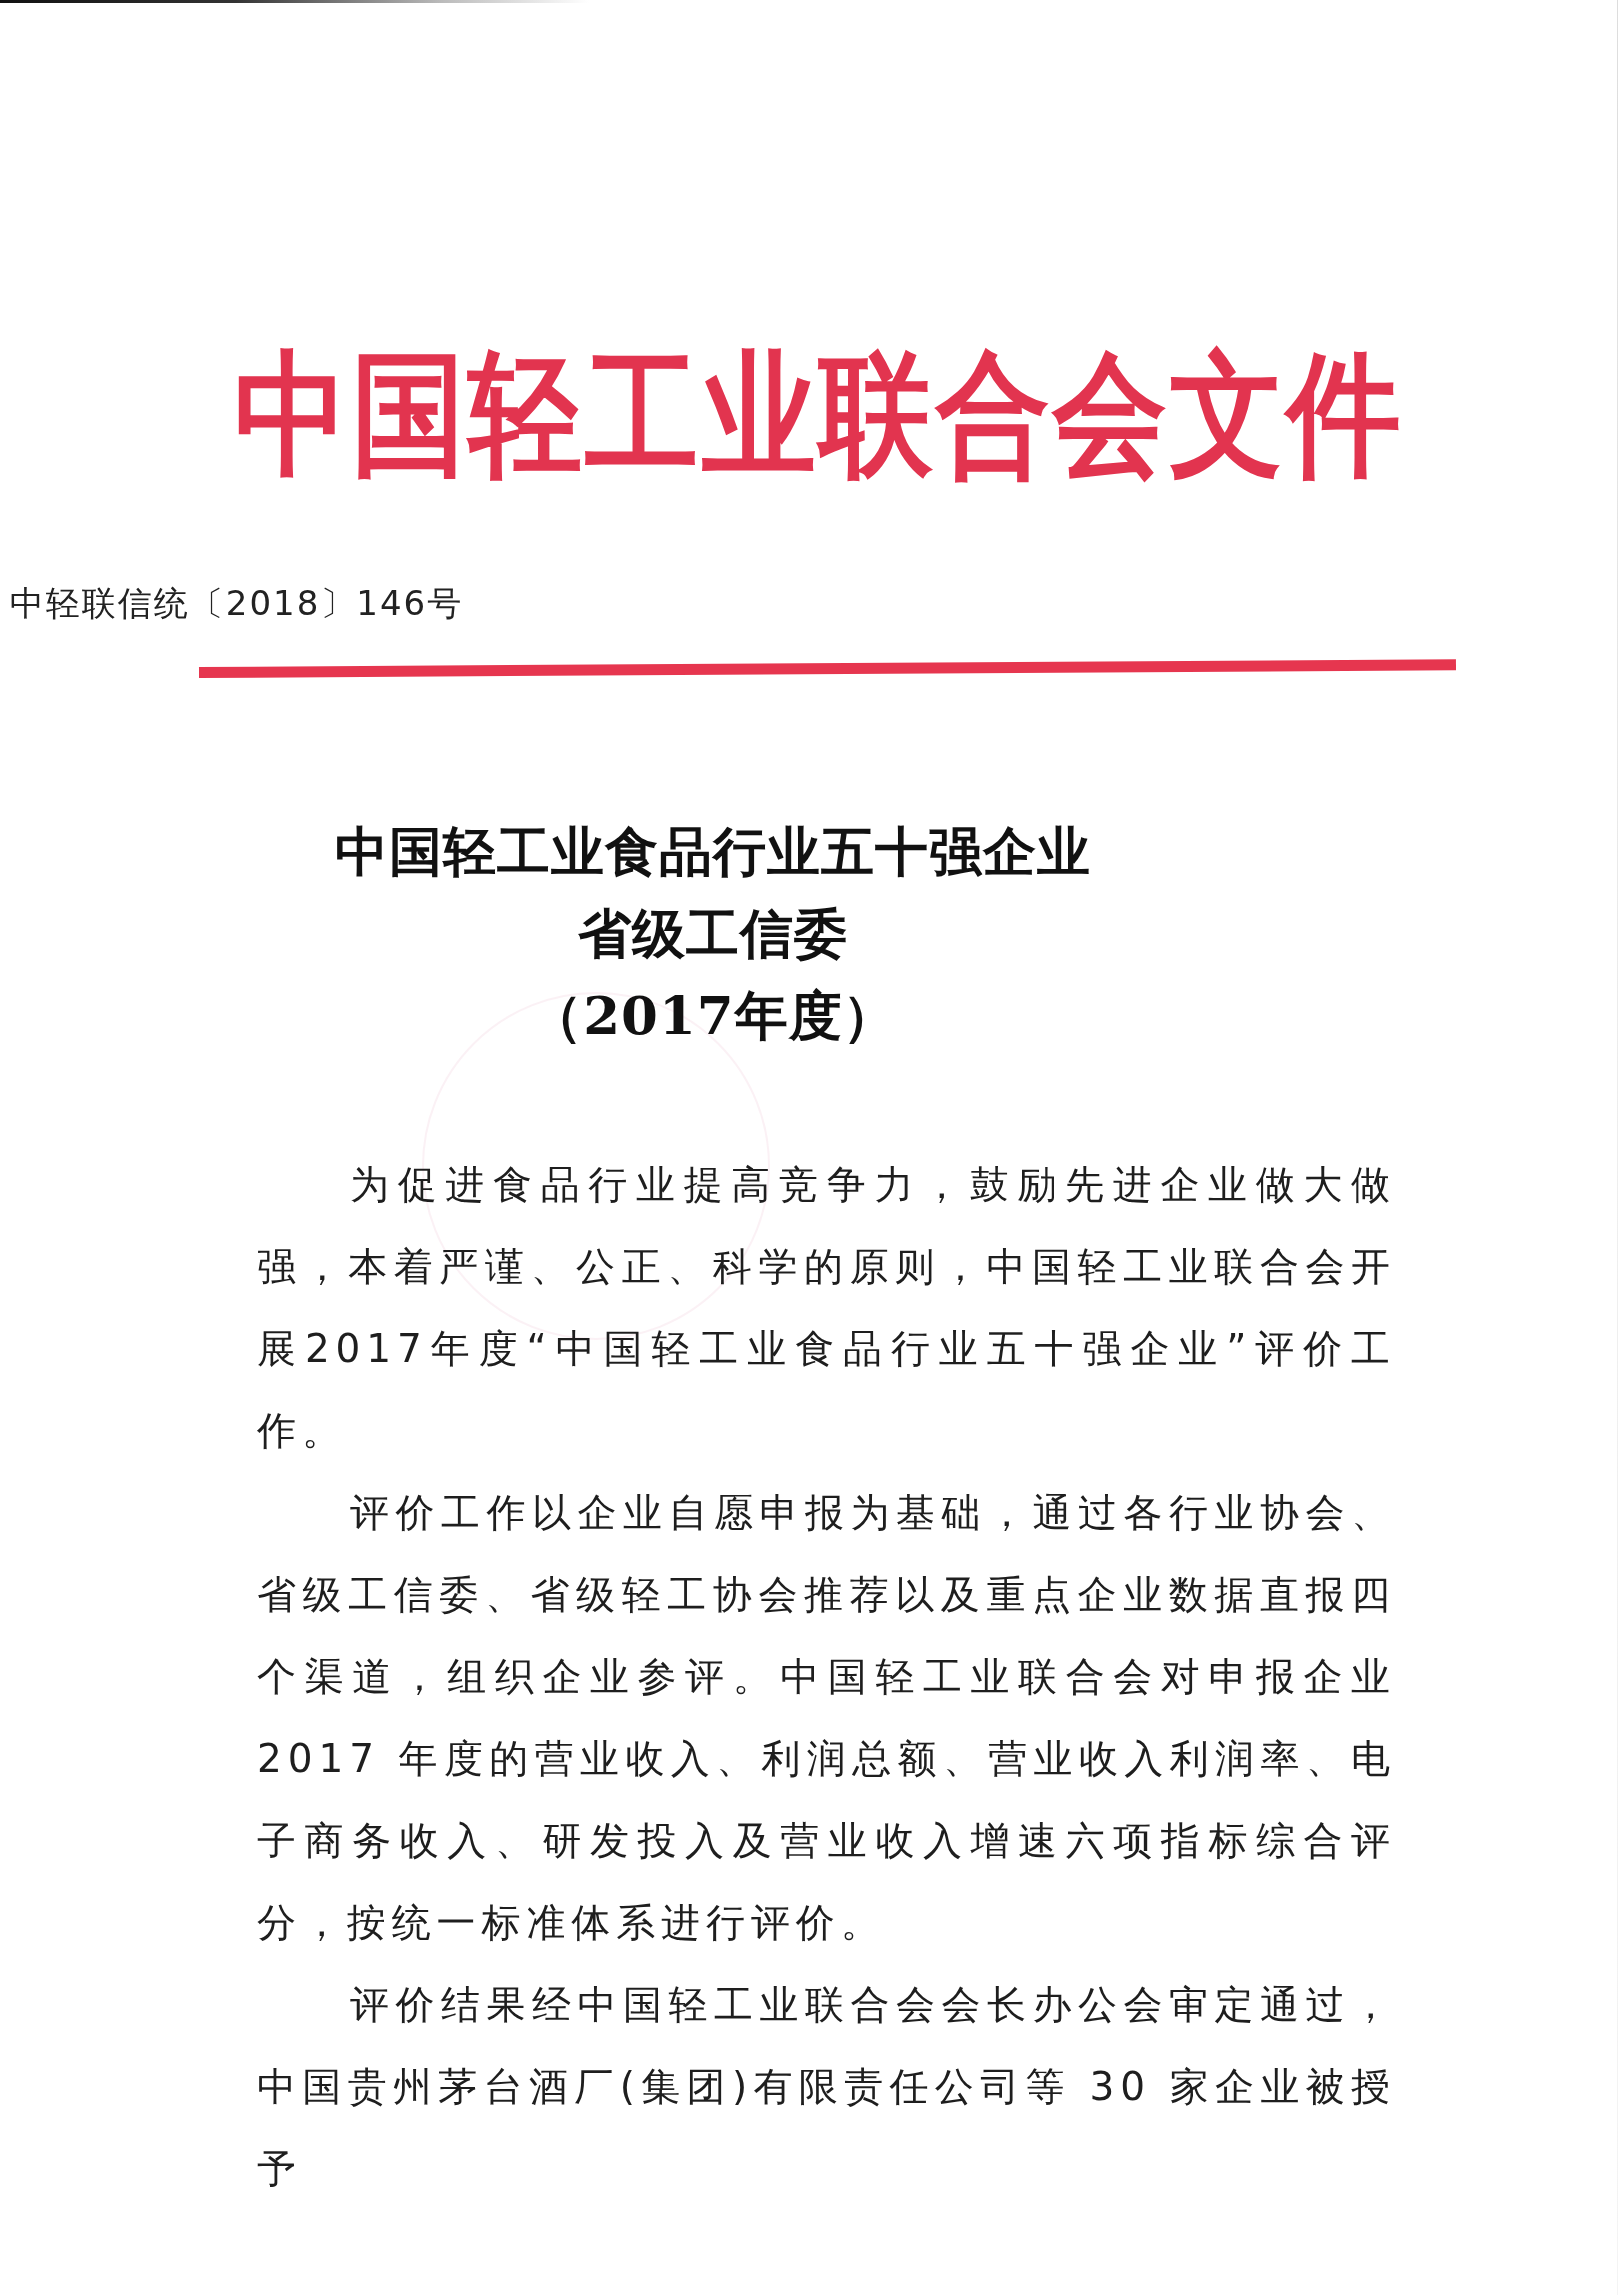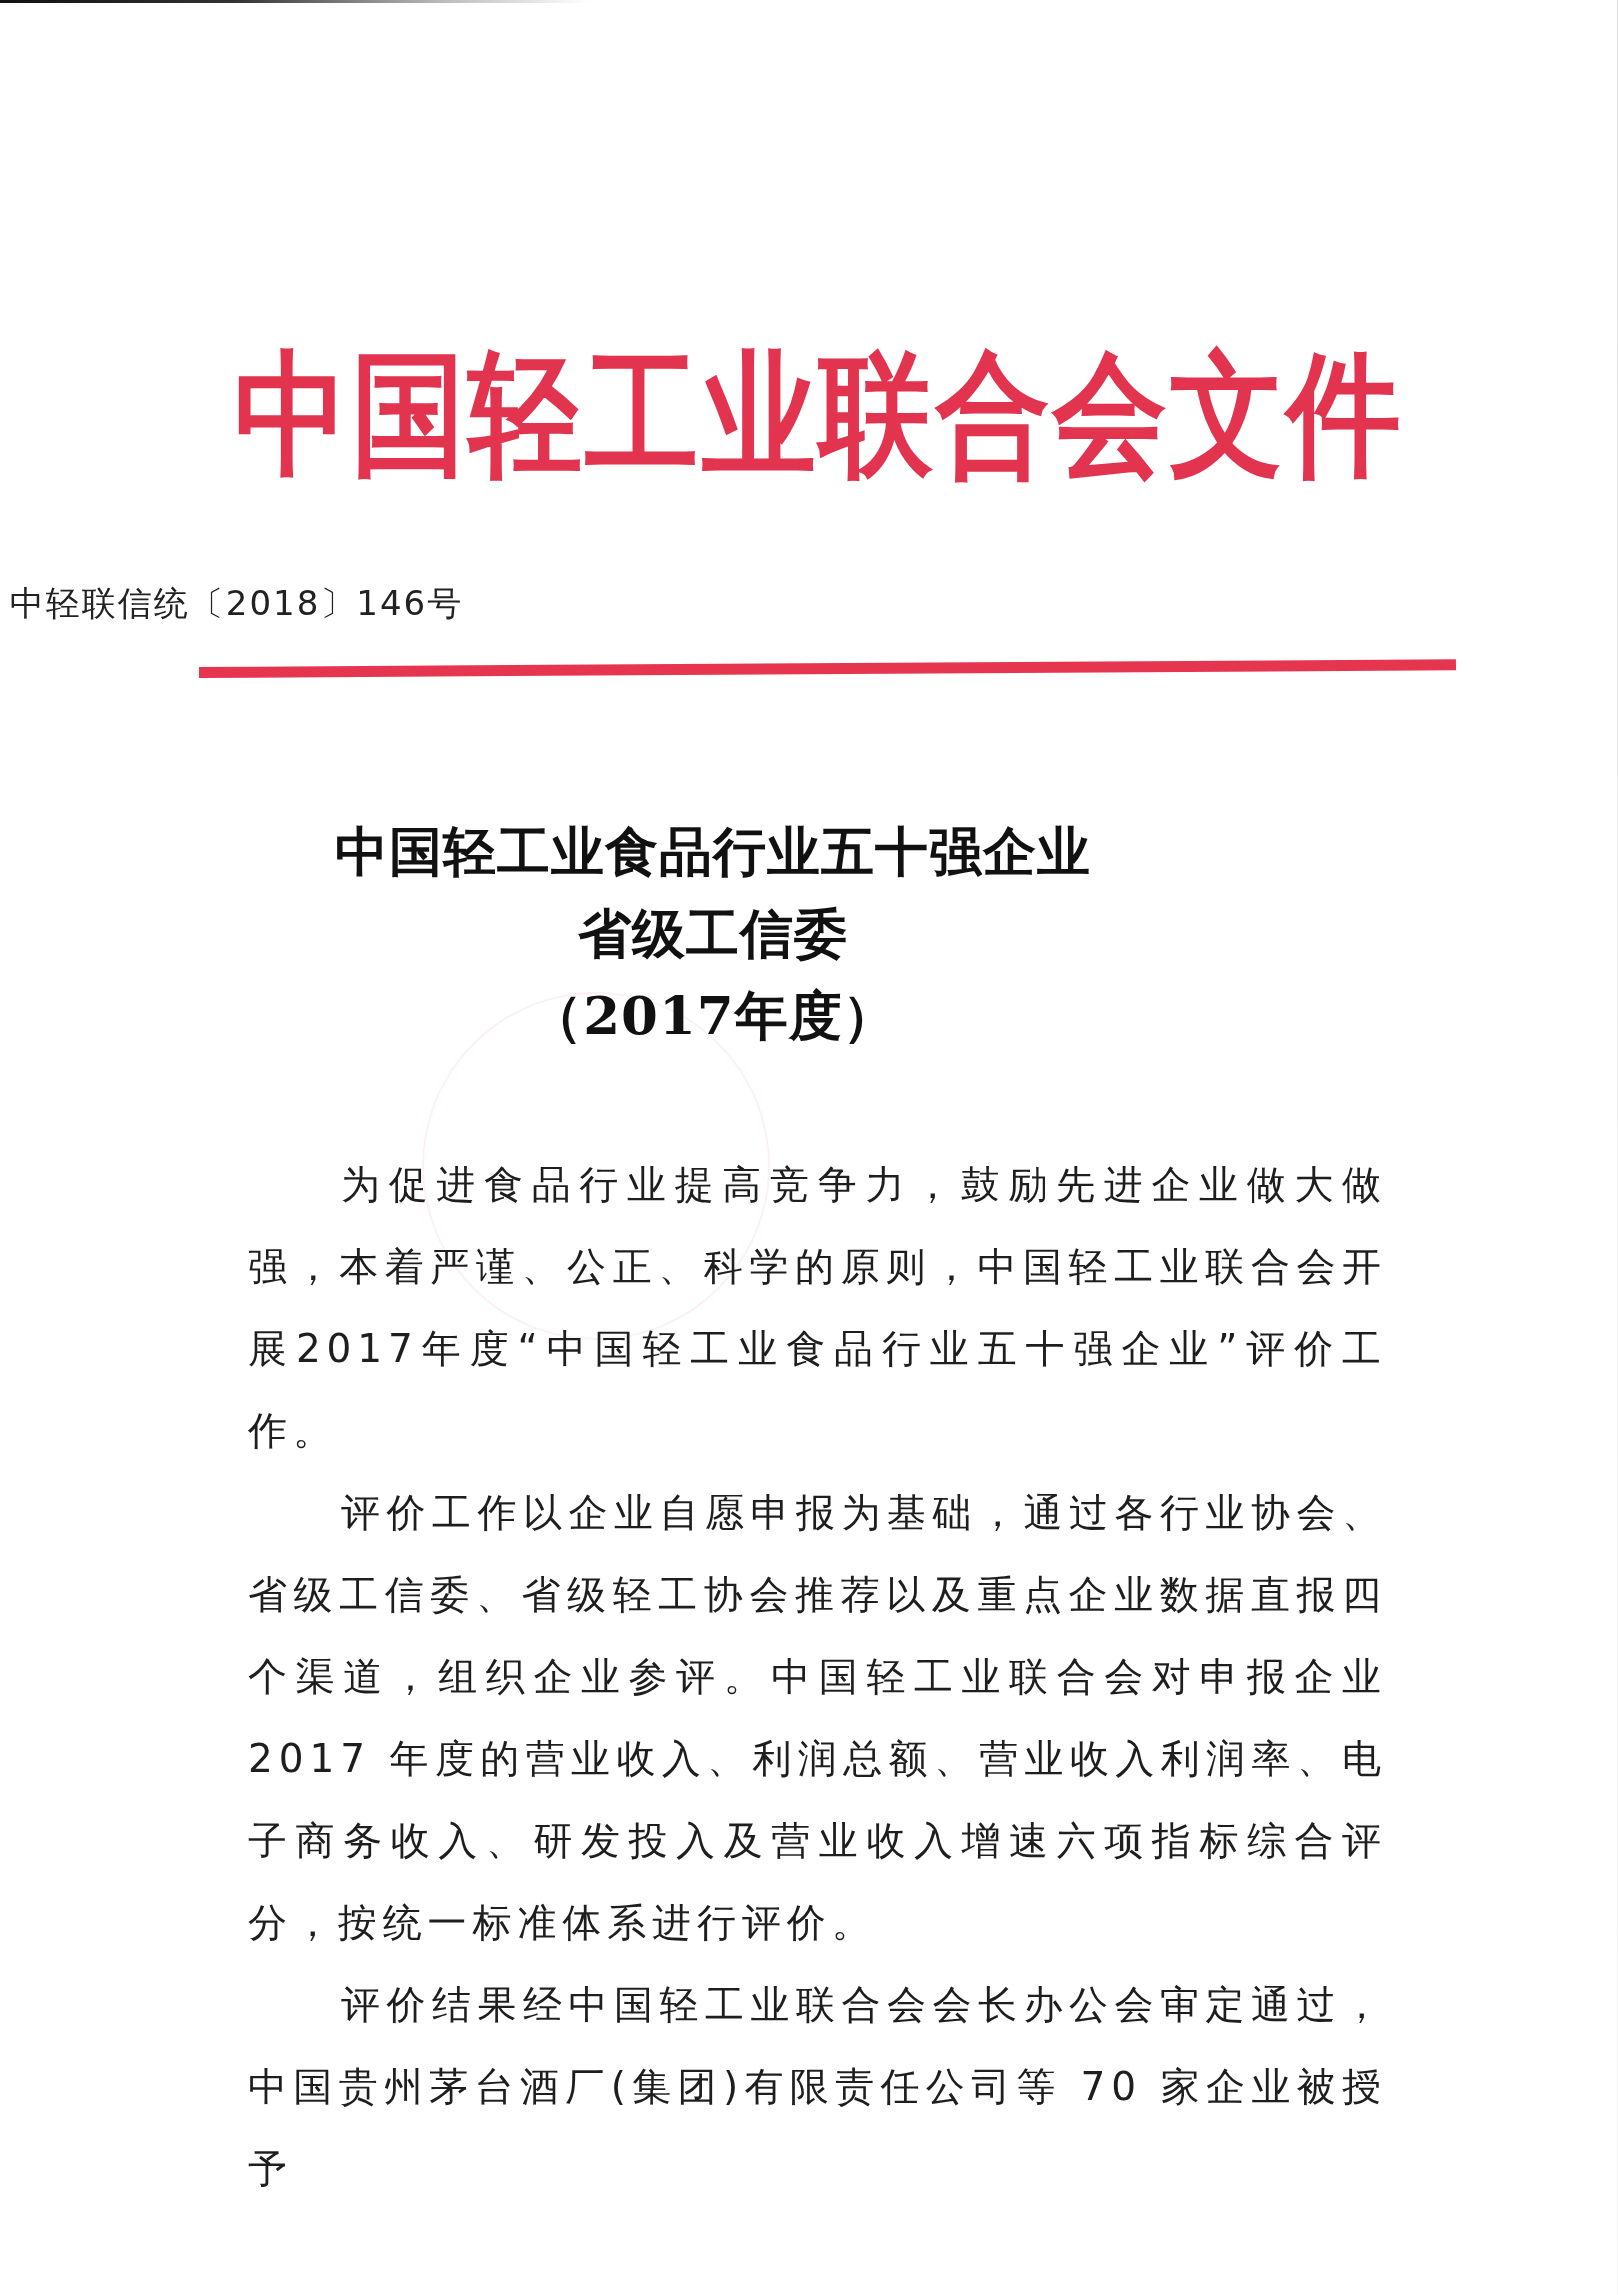--- a/index.html
+++ b/index.html
@@ -76,21 +76,21 @@
     color: #111;
     padding-left: 9.8px;
     box-sizing: border-box;
   }
   .title-line {
     display: block;
     letter-spacing: 1px;
   }
   .body-text {
     position: absolute;
-    left: 248px; top: 1144px;
+    left: 257px; top: 1144px;
     width: 1139px;
     font-family: "DejaVu Sans", "Liberation Sans", sans-serif;
     font-size: 39px;
     line-height: 82px;
     color: #1e1e1e;
     letter-spacing: 5.9px;
     text-align: justify;
   }
   .para {
     margin: 0;
@@ -123,15 +123,15 @@
 
 <div class="title-block">
   <span class="title-line">中国轻工业食品行业五十强企业</span>
   <span class="title-line">省级工信委</span>
   <span class="title-line">（2017年度）</span>
 </div>
 
 <div class="body-text">
   <p class="para">为促进食品行业提高竞争力，鼓励先进企业做大做强，本着严谨、公正、科学的原则，中国轻工业联合会开展2017年度“中国轻工业食品行业五十强企业”评价工作。</p>
   <p class="para">评价工作以企业自愿申报为基础，通过各行业协会、省级工信委、省级轻工协会推荐以及重点企业数据直报四个渠道，组织企业参评。中国轻工业联合会对申报企业 2017 年度的营业收入、利润总额、营业收入利润率、电子商务收入、研发投入及营业收入增速六项指标综合评分，按统一标准体系进行评价。</p>
-  <p class="para">评价结果经中国轻工业联合会会长办公会审定通过，中国贵州茅台酒厂(集团)有限责任公司等 70 家企业被授予</p>
+  <p class="para">评价结果经中国轻工业联合会会长办公会审定通过，中国贵州茅台酒厂(集团)有限责任公司等 30 家企业被授予</p>
 </div>
 
 
 </body></html>

